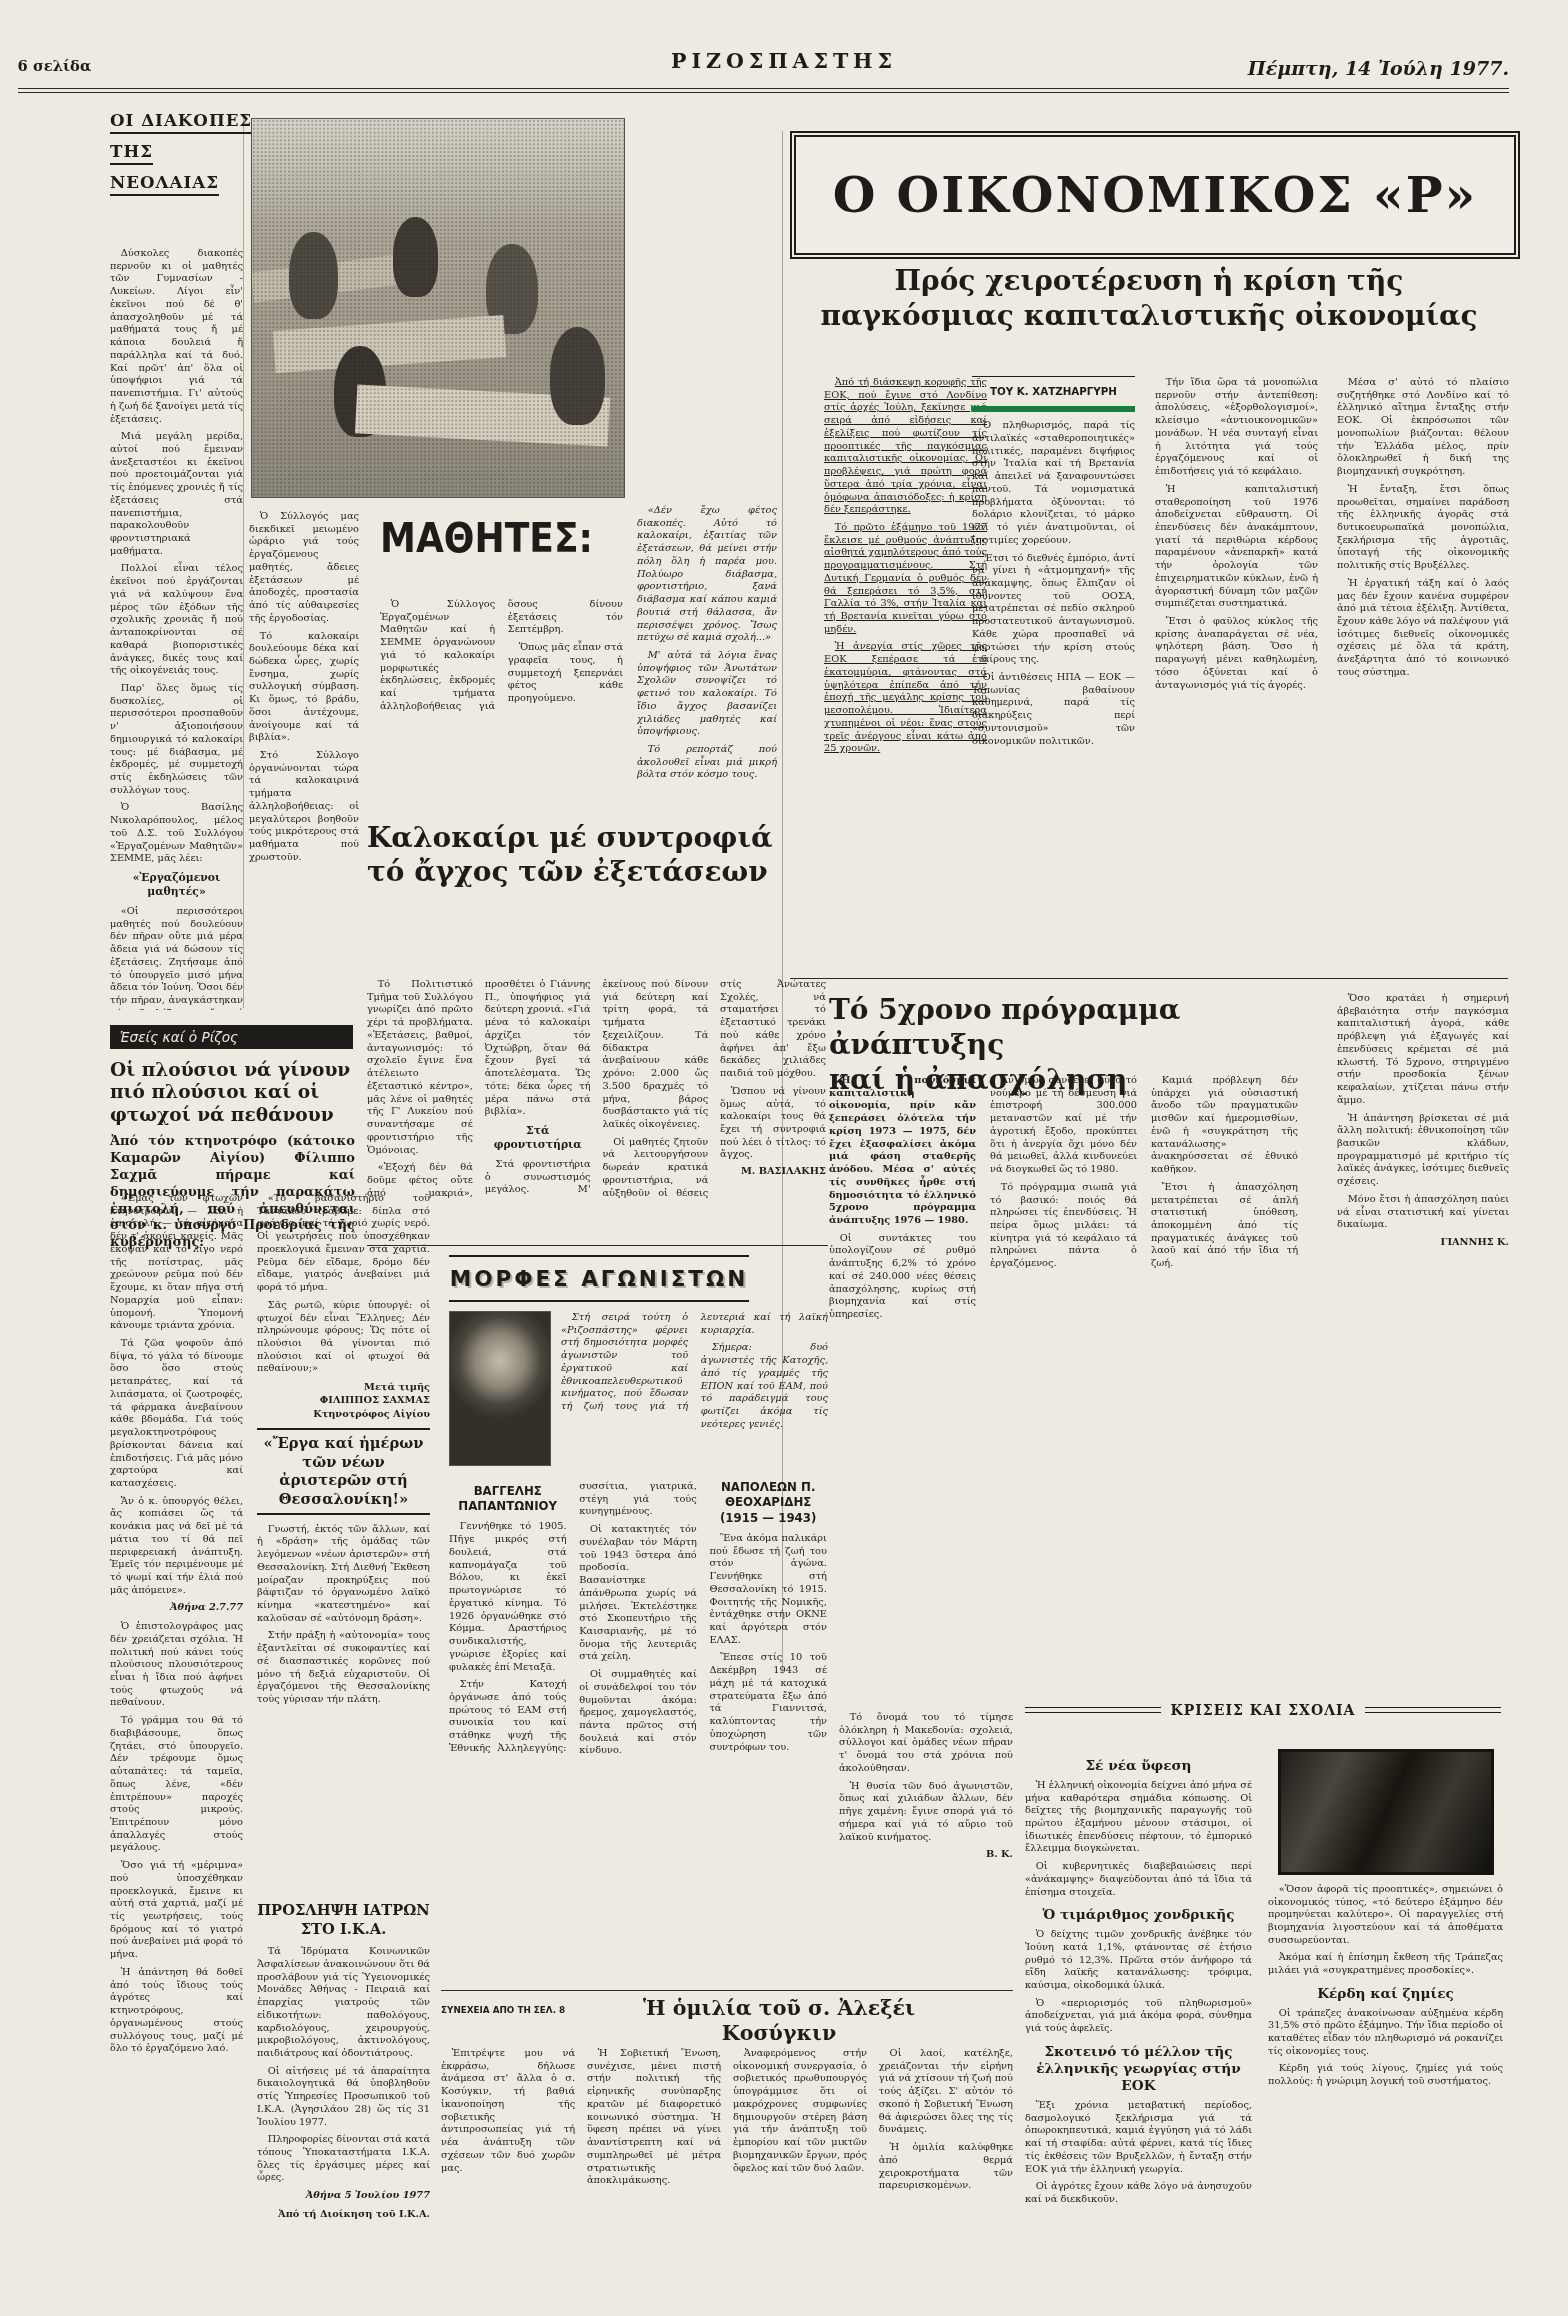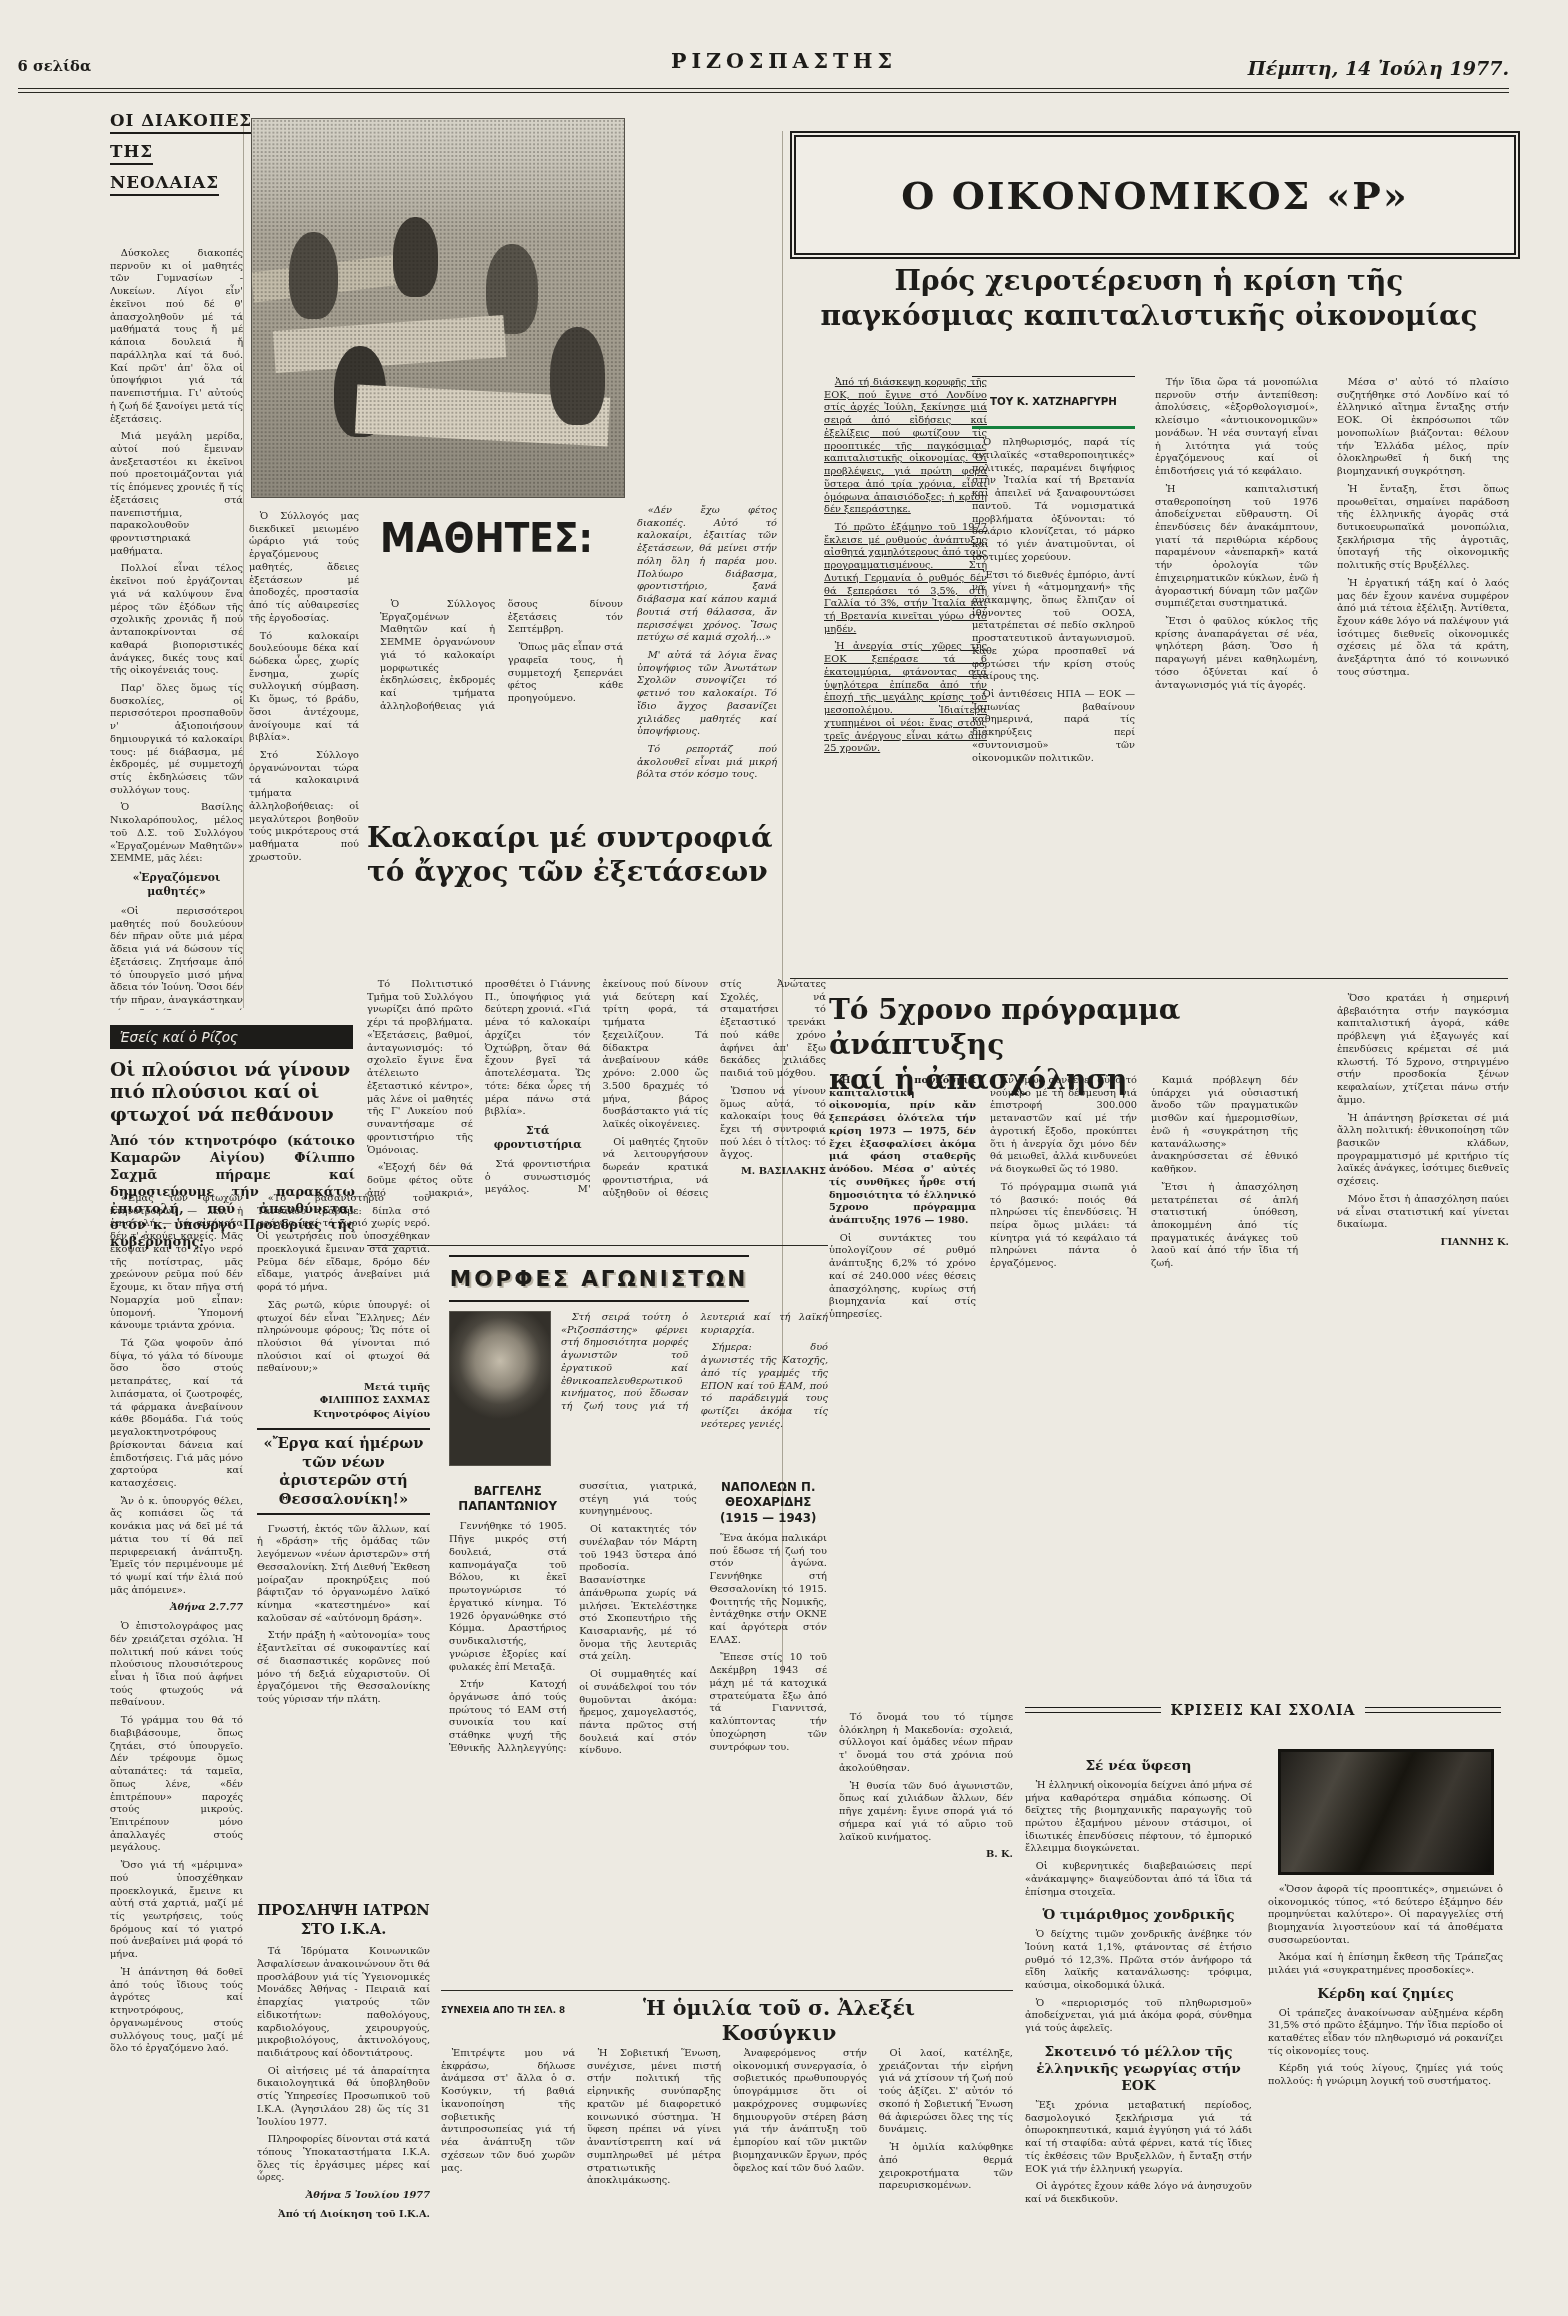--- a/index.html
+++ b/index.html
@@ -52,29 +52,29 @@
               font-size:41px;font-weight:bold;transform:scaleX(.88);transform-origin:left top;}
   #stu-caption{left:637px;top:504px;width:140px;height:310px;}
   #stu-caption2{left:380px;top:598px;width:243px;height:214px;}
   #stu-headline{left:367px;top:821px;width:412px;}
   .stu-hl{font-size:28px;font-weight:bold;line-height:1.2;}
   #stu-body{left:367px;top:978px;width:459px;height:259px;}
   #rule-mid{left:367px;top:1245px;width:461px;}
 
   
   #eco-box{left:790px;top:131px;width:718px;height:116px;border:6.9px double #1d1c19;background:#f0ede6;
-           display:flex;align-items:center;justify-content:center;font-size:38px;font-weight:bold;letter-spacing:2px;}
+           display:flex;align-items:center;justify-content:center;font-size:49px;font-weight:bold;letter-spacing:2px;}
   #eco-sub{left:790px;top:263px;width:718px;text-align:center;}
   .eco-sub-line{font-size:28px;font-weight:bold;line-height:1.25;}
   #eco-c1{left:824px;top:376px;width:163px;height:594px;text-decoration:underline;}
   #eco-c2{left:972px;top:376px;width:163px;height:594px;}
   #eco-c3{left:1155px;top:376px;width:163px;height:594px;}
   #eco-c4{left:1337px;top:376px;width:172px;height:594px;}
-  .byline{border-top:1px solid #1d1c19;border-bottom:3px solid #15803d;text-align:center;font-weight:bold;
-          font-size:10.3px;padding:18px 0;margin:0 0 6.9px;font-family:"DejaVu Sans",sans-serif;text-indent:0;}
+  .byline{border-top:1px solid #1d1c19;border-bottom:6px solid #15803d;text-align:center;font-weight:bold;
+          font-size:10.3px;padding:8px 0;margin:0 0 6.9px;font-family:"DejaVu Sans",sans-serif;text-indent:0;}
   #rule-5yr{left:790px;top:978px;width:718px;}
 
   
   #fy-headline{left:829px;top:992px;width:480px;}
   .fy-line{font-size:28px;font-weight:bold;line-height:1.25;}
   #fy-c1{left:829px;top:1074px;width:147px;height:600px;}
   #fy-c2{left:990px;top:1074px;width:147px;height:600px;}
   #fy-c3{left:1151px;top:1074px;width:147px;height:600px;}
   #fy-c4{left:1337px;top:992px;width:172px;height:682px;}
   .lead > p:first-child{font-weight:bold;}

